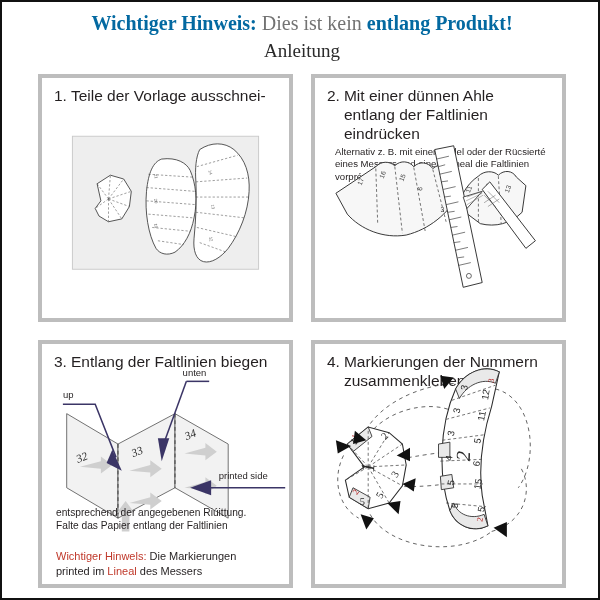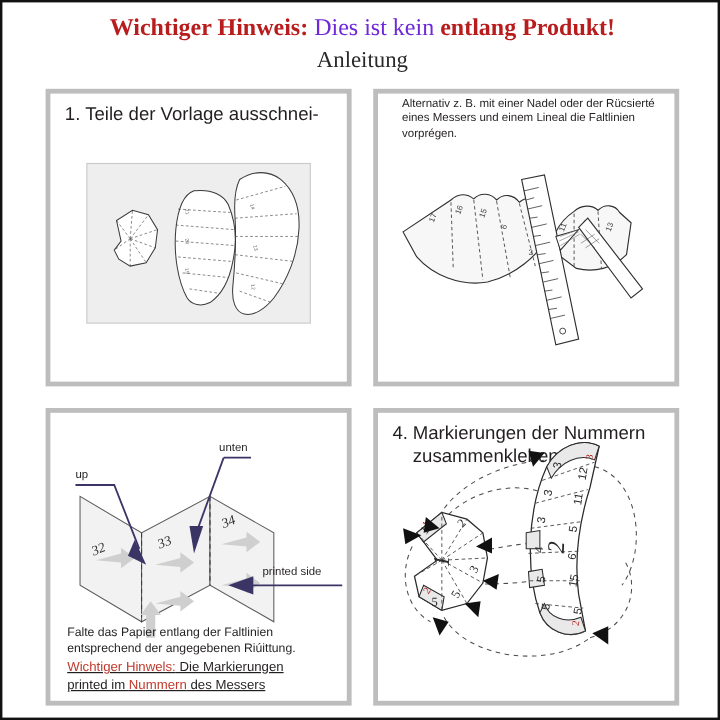--- a/index.html
+++ b/index.html
@@ -18,22 +18,22 @@
   }
 
   
   .header{
     position:absolute;left:0;top:8px;width:600px;
     text-align:center;
     font-family:"Liberation Serif", serif;
   }
   .header .line1{font-size:20px;line-height:26px;color:#2a2a2a;white-space:nowrap;}
   .header .line2{font-size:19px;line-height:26px;color:#2a2a2a;margin-top:2px;}
-  .hl-red{color:#b91c1c;font-weight:bold;font-family:Liberation Serif, serif;}
-  .hl-dark{color:#6d28d9;}
+  .hl-red{color:#0369a1;font-weight:bold;font-family:Liberation Serif, serif;}
+  .hl-dark{color:#737373;}
 
   
   .grid{
     position:absolute;left:36px;top:72px;
     width:528px;height:514px;
     display:grid;
     grid-template-columns:1fr 1fr;
     grid-template-rows:1fr 1fr;
     gap:18px;
   }
@@ -62,21 +62,21 @@
   .pfoot{
     position:absolute;left:0;bottom:6px;width:100%;
     box-sizing:border-box;
     padding:0 10px 0 14px;
     font-size:10.2px;
     line-height:13.2px;
     color:#231f20;
   }
   .pfoot .red{color:#C0392B;}
   .pfoot .blk{color:#231f20;}
-  .pfoot .grp2{margin-top:2px;font-size:11px;line-height:14.5px;text-decoration:underline;}
+  .pfoot .grp2{margin-top:17px;font-size:11px;line-height:14.5px;}
 
   .art{position:absolute;left:0;top:0;width:100%;height:100%;pointer-events:none;}
   .art svg{display:block;width:100%;height:100%;}
 </style>
 </head>
 <body>
 
 <div id="page">
 
   <div class="header">
@@ -142,20 +142,24 @@
             <text x="118" y="152" transform="rotate(80 118 152)">19</text>
             <text x="175" y="96" transform="rotate(72 175 96)">14</text>
             <text x="178" y="132" transform="rotate(78 178 132)">13</text>
             <text x="176" y="166" transform="rotate(82 176 166)">12</text>
           </g>
         </svg>
       </div>
     </div>
 
     <div class="panel">
+      <div class="ptitle">
+        <span class="num">2.</span><span>Mit einer dünnen Ahle</span>
+        <span class="cont">entlang der Faltlinien eindrücken</span>
+      </div>
       <div class="pbody">Alternativ z. B. mit einer Nadel oder der Rücsierté eines Messers und einem Lineal die Faltlinien vorprégen.</div>
       <div class="art">
         <svg viewBox="0 0 260 250" preserveAspectRatio="xMidYMid meet">
 
           <g fill="#f7f7f7" stroke="#2f2f2f" stroke-width="1">
             <path d="M22 120 L64 92 C70 86 78 86 84 91 C90 85 99 86 104 92 C110 86 119 87 124 94
                      C131 88 140 90 144 98 L152 120 C140 142 120 158 96 164 C72 168 48 158 34 142 Z"></path>
           </g>
           <g stroke="#4a4a4a" stroke-width="0.8" stroke-dasharray="3,2.4" fill="none">
             <path d="M64 94 L66 152"></path>
@@ -220,20 +224,23 @@
                 <path d="M182 118 L194 130"></path>
               <path d="M178 130 L190 122"></path>
                 <path d="M182 134 L194 126"></path>
             </g>
           </g>
         </svg>
       </div>
     </div>
 
     <div class="panel">
+      <div class="ptitle">
+        <span class="num">3.</span><span>Entlang der Faltlinien biegen</span>
+      </div>
       <div class="art">
         <svg viewBox="0 0 260 250" preserveAspectRatio="xMidYMid meet">
 
           <g fill="#f2f2f2" stroke="#5a5a5a" stroke-width="0.9">
             <path d="M26 72 L26 150 L80 182 L80 104 Z"></path>
             <path d="M80 104 L80 182 L140 150 L140 72 Z"></path>
             <path d="M140 72 L140 150 L196 182 L196 104 Z"></path>
           </g>
           <g stroke="#3a3a3a" stroke-width="0.9" stroke-dasharray="4,3" fill="none">
             <path d="M80 104 L80 182"></path>
@@ -270,25 +277,25 @@
 
           <g stroke="#3b3566" stroke-width="1.6" fill="none">
             <path d="M256 150 L174 150"></path>
           </g>
           <path d="M178 142 L156 150 L178 158 Z" fill="#3b3566"></path>
           <text x="186" y="141" fill="#231f20" font-family="Liberation Sans, sans-serif" font-size="10">printed side</text>
         </svg>
       </div>
 
       <div class="pfoot">
+        <div class="blk">entsprechend der angegebenen Riúittung.</div>
         <div class="blk">Falte das Papier entlang der Faltlinien</div>
-        <div class="blk">entsprechend der angegebenen Riúittung.</div>
         <div class="grp2">
           <div><span class="red">Wichtiger Hinwels:</span><span class="blk"> Die Markierungen</span></div>
-          <div><span class="blk">printed im </span><span class="red">Nummern</span><span class="blk"> des Messers</span></div>
+          <div><span class="blk">printed im </span><span class="red">Lineal</span><span class="blk"> des Messers</span></div>
         </div>
       </div>
     </div>
 
     <div class="panel">
       <div class="ptitle">
         <span class="num">4.</span><span>Markierungen der Nummern</span>
         <span class="cont">zusammenkleben</span>
       </div>
       <div class="art">

